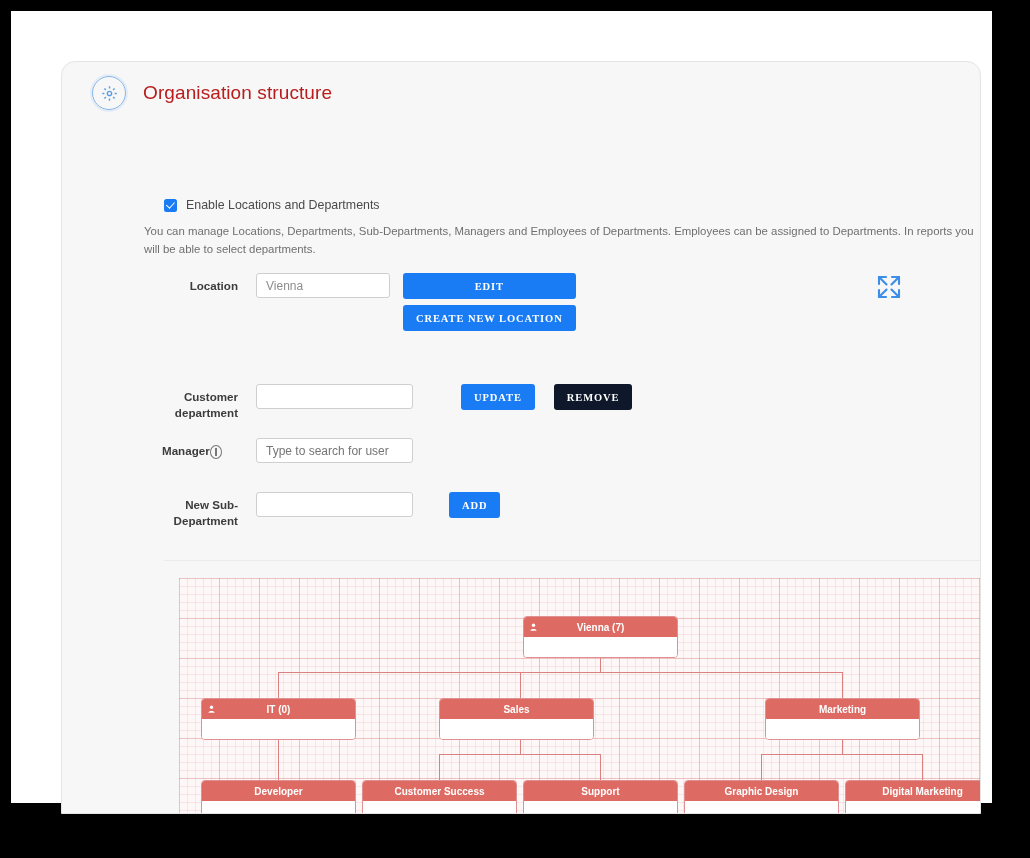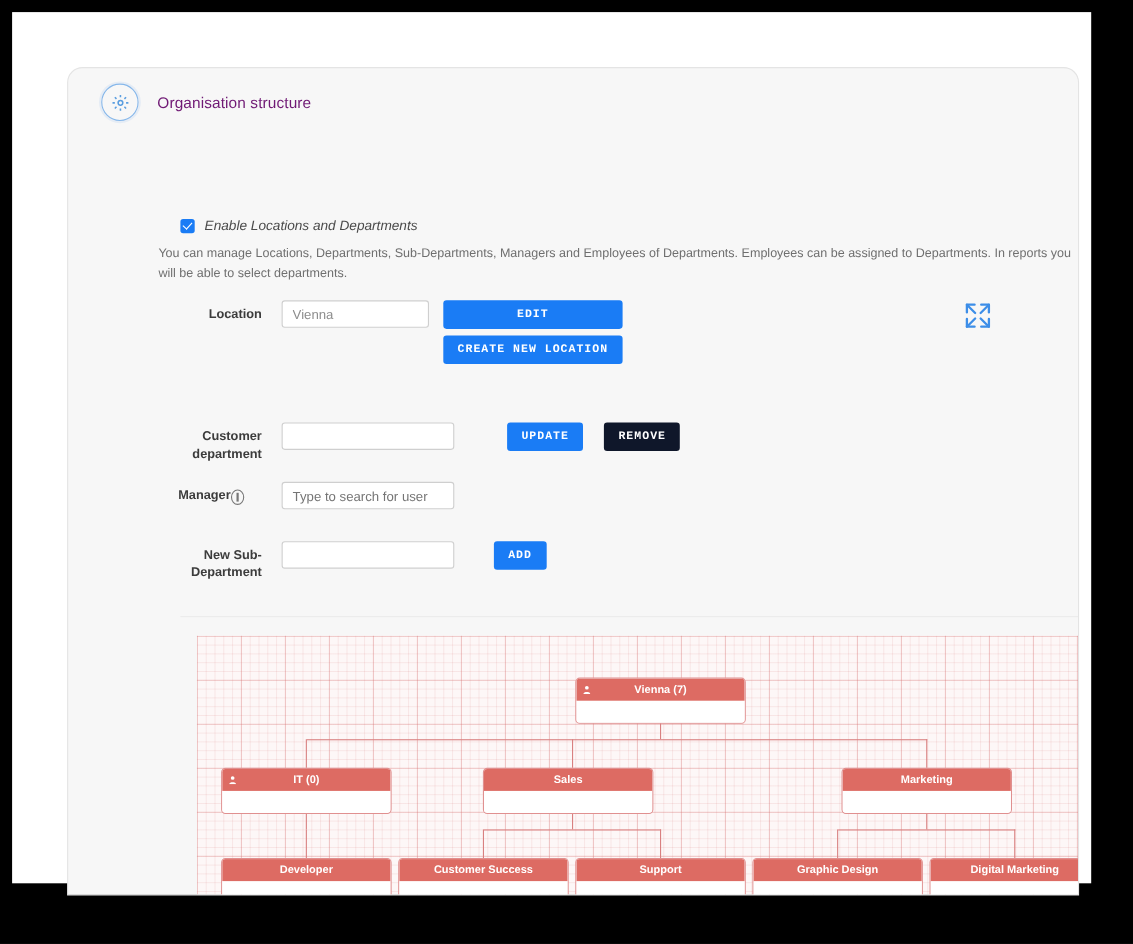--- a/index.html
+++ b/index.html
@@ -42,31 +42,31 @@
     margin-left: 30px;
     width: 34px; height: 34px;
     border-radius: 50%;
     border: 1.6px solid #86b7ea;
     display: flex; align-items: center; justify-content: center;
     flex: none;
     box-shadow: 0 0 0 2px rgba(134,183,234,0.16);
   }
   #page-title {
     margin-left: 17px;
-    font-size: 14px;
-    color: #701a75;
+    font-size: 19px;
+    color: #b91c1c;
     font-weight: 400;
     letter-spacing: .1px;
   }
 
   
   #enable-row {
     position: absolute;
     left: 102px; top: 136px;
-    display: flex; align-items: center; gap: 9px; font-style: italic;
+    display: flex; align-items: center; gap: 9px;
   }
   .cb {
     width: 13px; height: 13px;
     border-radius: 2.5px;
     background: #1a7cf5;
     position: relative; flex: none;
     cursor: pointer;
   }
   .cb::after {
     content: "";
@@ -115,21 +115,21 @@
     font-family: "Liberation Sans", sans-serif;
     font-size: 12px;
     color: #8d8d8d;
     padding: 0 9px;
     outline: none;
   }
   .btn {
     border: none;
     border-radius: 3px;
     color: #ffffff;
-    font-family: Liberation Mono, monospace;
+    font-family: Liberation Serif, serif;
     font-size: 10.5px;
     font-weight: bold;
     letter-spacing: .9px;
     height: 26px;
     padding: 0 13px;
     cursor: pointer;
     white-space: nowrap;
   }
   .btn-blue { background: #1a7cf5; }
   .btn-red  { background: #0f172a; }

